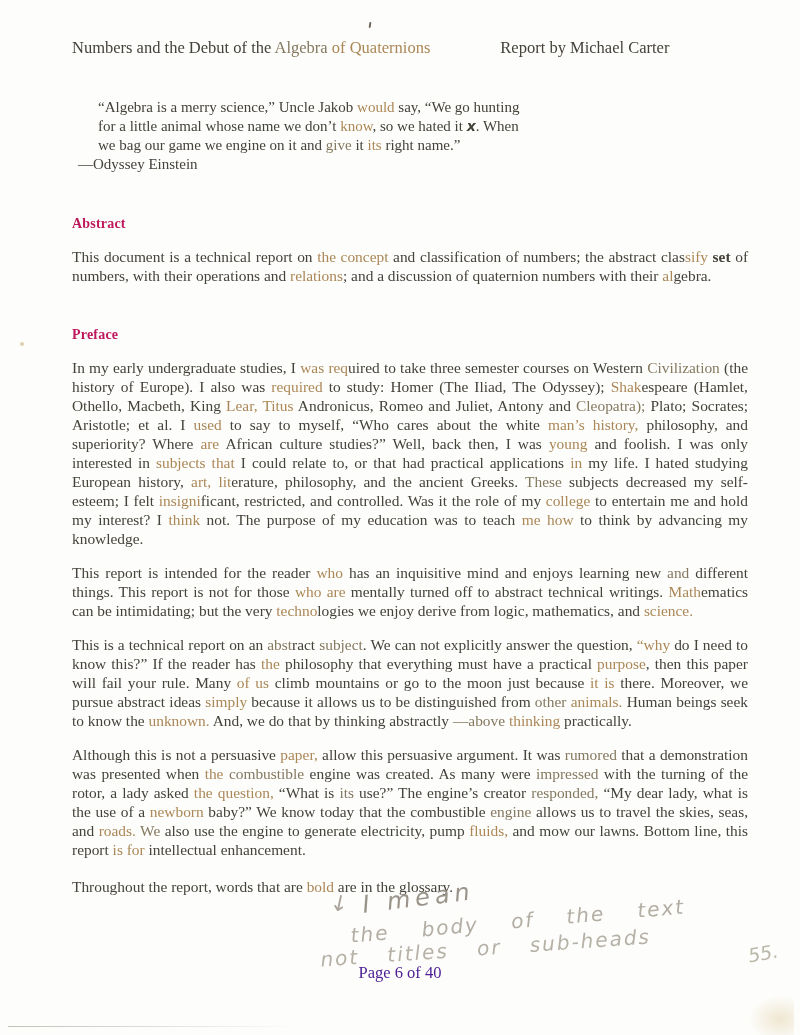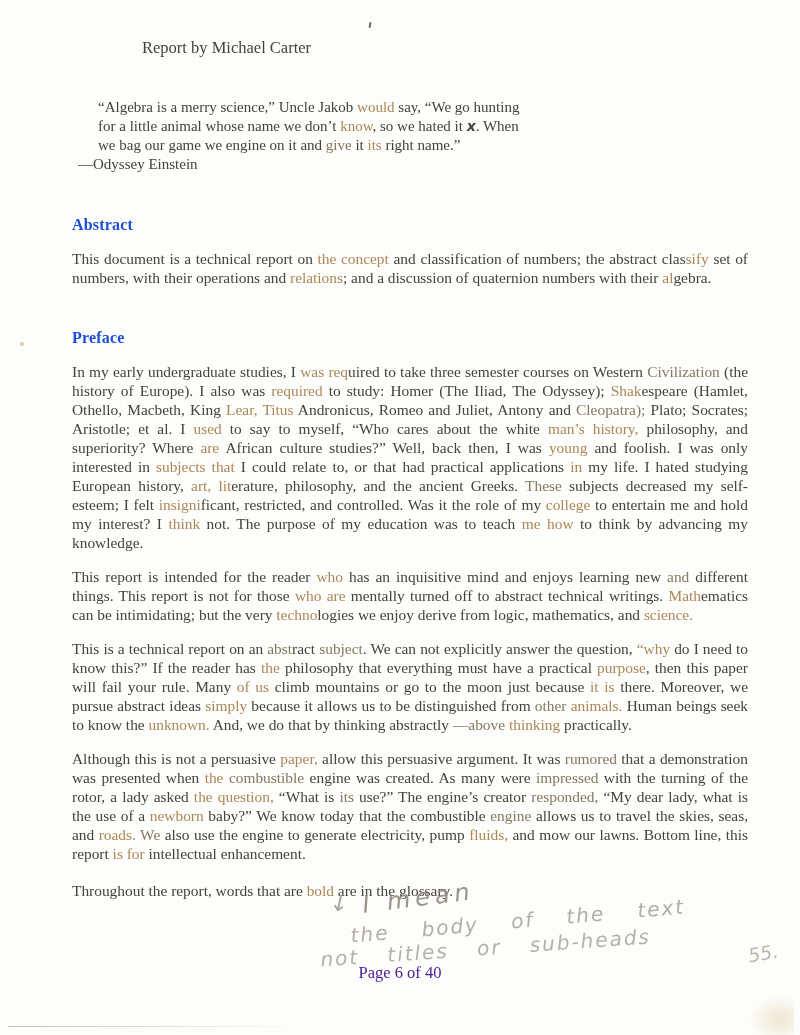--- a/index.html
+++ b/index.html
@@ -6,26 +6,26 @@
   .page{
     position:relative;width:800px;height:1035px;background:#fdfdfb;
     font-family:"Liberation Serif",serif;color:#45423a;overflow:hidden;
   }
   .content{position:absolute;left:72px;top:0;width:676px;}
   .header{display:flex;align-items:baseline;margin-top:38px;font-size:16.5px;}
   .doc-title{flex:0 0 auto;}
   .doc-byline{margin-left:70px;}
   .quote{margin:40px 0 0 6px;font-size:15px;line-height:19px;}
   .quote-line{white-space:nowrap;margin-left:20px;}
-  h2{font-size:16px;font-weight:700;color:#1d4ed8;margin:42px 0 0 0;letter-spacing:.2px;}
+  h2{font-size:14px;font-weight:700;color:#be185d;margin:42px 0 0 0;letter-spacing:.2px;}
   p{margin:15px 0 0 0;font-size:15.4px;line-height:19px;text-align:justify;}
   .closing{margin-top:18px;text-align:left;}
   .seg-f{color:#ab8757;}
   .seg-f2{color:#84785f;}
-  .seg-b{font-weight:400;}
+  .seg-b{font-weight:700;}
   .seg-x{font-weight:700;font-style:italic;font-family:"DejaVu Sans",sans-serif;font-size:14px;}
   .footer{position:absolute;left:0;top:963px;width:100%;text-align:center;font-size:16.5px;color:#4c1d95;}
   
   .hw{position:absolute;font-family:"DejaVu Sans",sans-serif;font-style:italic;pointer-events:none;}
   .hw-arrow{left:330px;top:891px;font-size:22px;color:#aaa49a;transform:rotate(12deg);}
   .hw-1{left:362px;top:884px;font-size:24px;color:#9a948a;letter-spacing:5px;transform:rotate(-7deg);}
   .hw-2{left:350px;top:909px;font-size:20px;color:#b3aea4;letter-spacing:2px;word-spacing:24px;transform:rotate(-5deg);}
   .hw-3{left:320px;top:936px;font-size:20px;color:#b6b1a6;letter-spacing:2px;word-spacing:20px;transform:rotate(-4deg);}
   .hw-tail{left:748px;top:942px;font-size:19px;color:#bcb7ab;transform:rotate(-10deg);}
   
@@ -35,20 +35,21 @@
   .corner-smudge{position:absolute;left:748px;top:995px;width:46px;height:40px;background:radial-gradient(ellipse at 70% 60%,rgba(214,188,130,.35),rgba(214,188,130,0) 70%);}
 </style>
 </head>
 <body>
 
 <div class="page">
 
   <div class="content">
 
     <div class="header">
+      <div class="doc-title"><span>Numbers and the Debut of the </span><span class="seg-f2">Algebra</span><span> </span><span class="seg-f">of Quaternions</span></div>
       <div class="doc-byline">Report by Michael Carter</div>
     </div>
 
     <div class="quote">
       <div>
           <div class="quote-line"><span>“Algebra is a merry science,” Uncle Jakob </span><span class="seg-f">would</span><span> say, “We go hunting</span></div>
           <div class="quote-line"><span>for a little animal whose name we don’t </span><span class="seg-f">know</span><span>, so we hated it </span><span class="seg-x">x</span><span>.  When</span></div>
           <div class="quote-line"><span>we bag our game we engine on it and </span><span class="seg-f2">give</span><span> it </span><span class="seg-f">its</span><span> right name.”</span></div>
         </div>
       <div class="quote-attr">—Odyssey Einstein</div>

